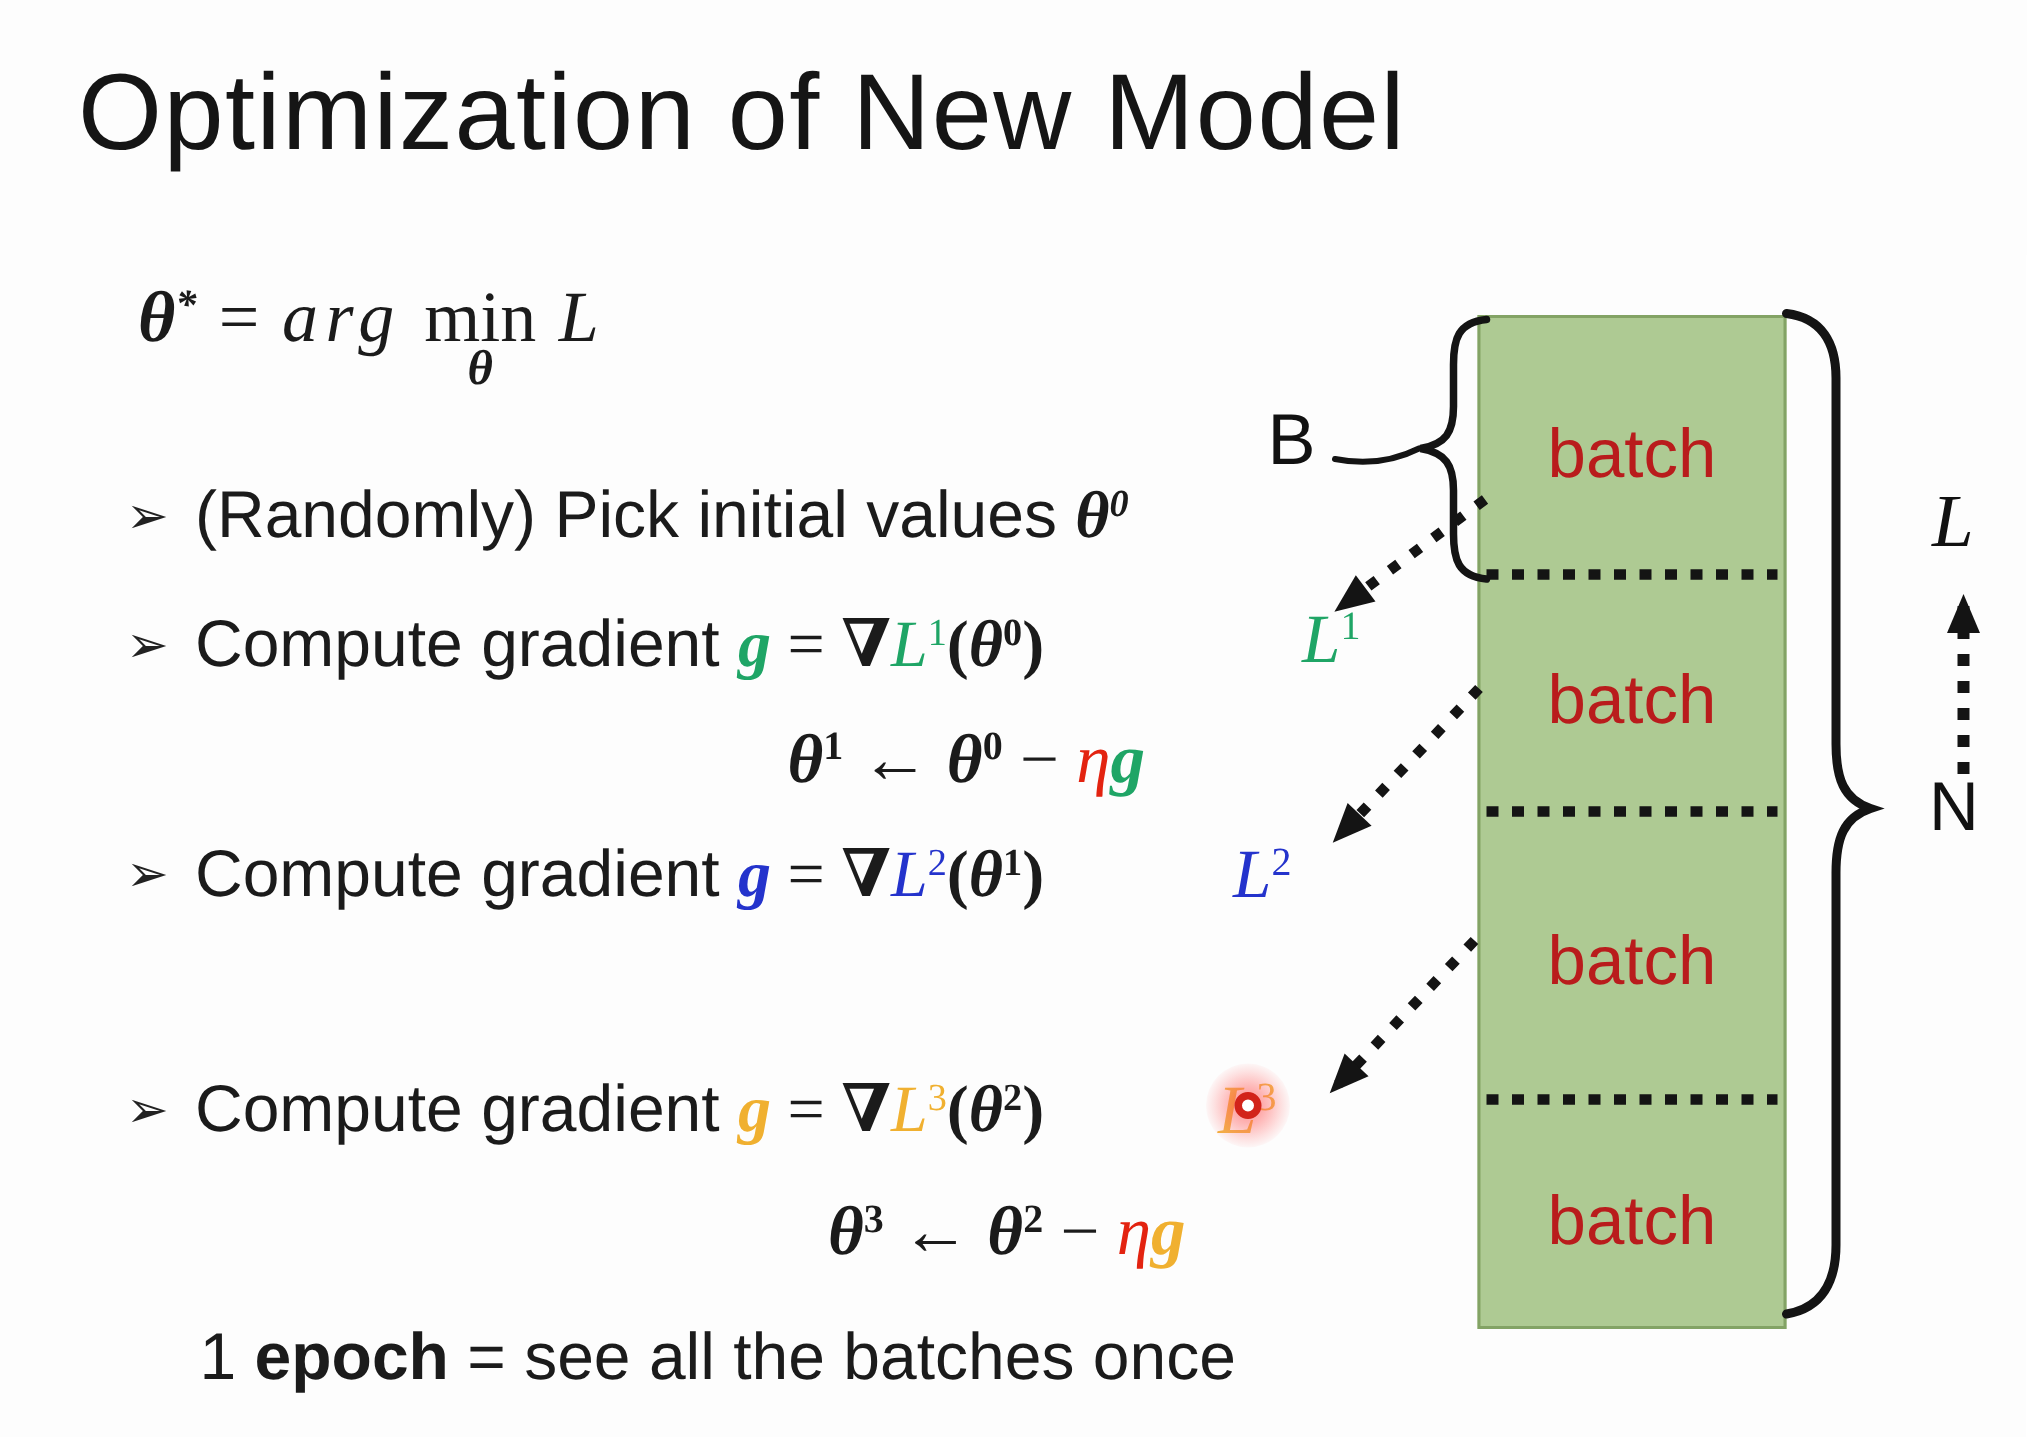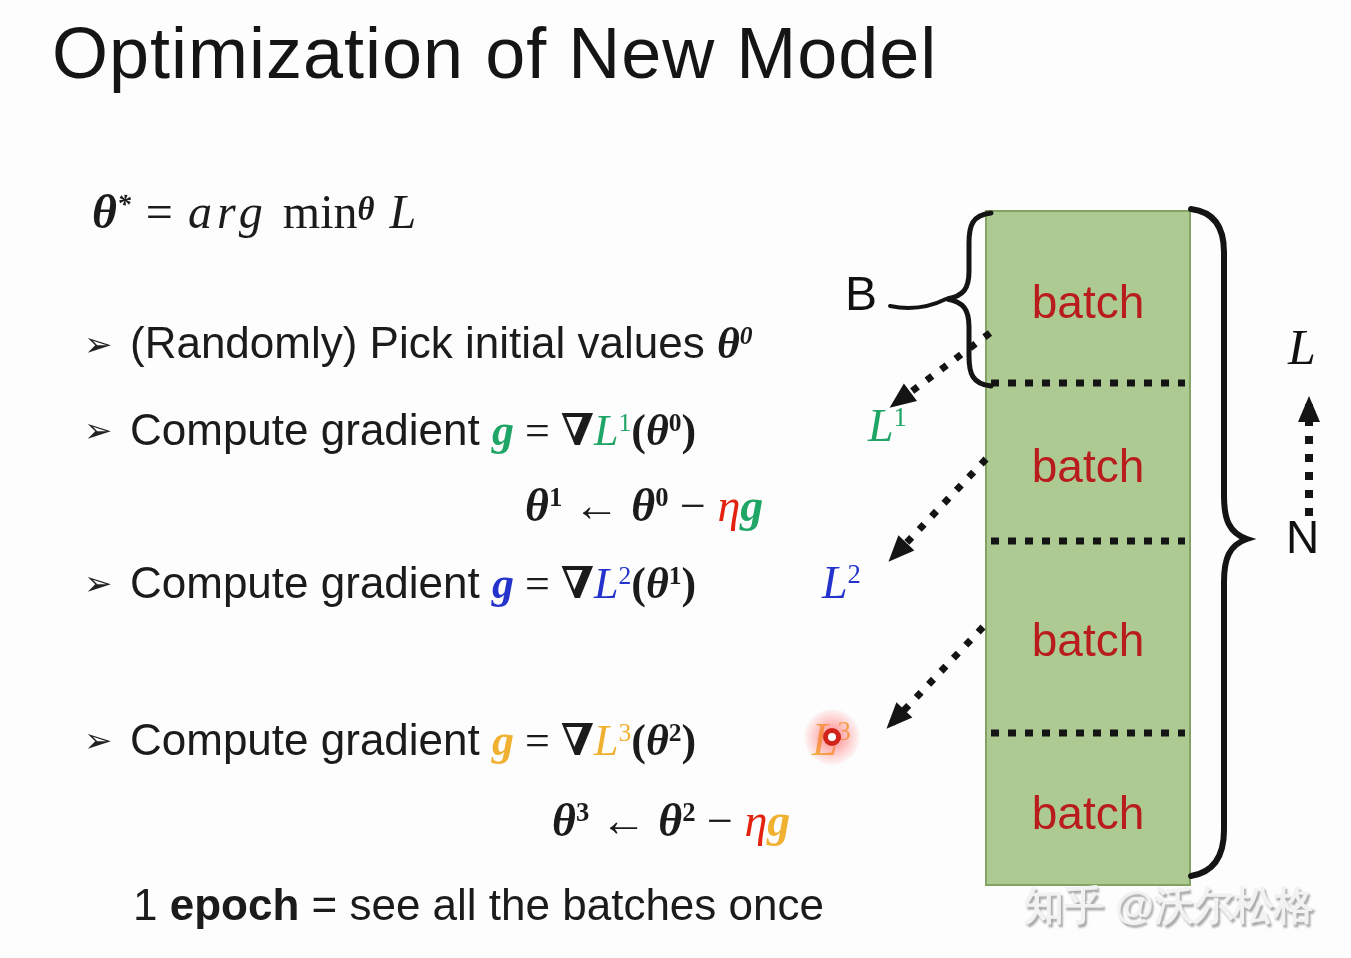--- a/index.html
+++ b/index.html
@@ -1,18 +1,18 @@
 <!DOCTYPE html>
 <html style="--green: #1fa566; --blue: #2433cc; --red: #e32310; --gold: #f0b030; --box_fill: #aeca93; --box_border: #83a365; --ink: #141414;"><head>
 <meta charset="utf-8">
 <style>
   html,body{margin:0;padding:0;background:#ffffff;}
   .canvas{position:relative;width:1351px;height:958px;background:#fdfdfd;overflow:hidden;
           font-family:"Liberation Sans",sans-serif;color:#1b1b1b;}
-  .abs{position:absolute;}
+  .abs{position:absolute;margin-top:22px;}
   .title{left:52px;top:12px;font-size:72px;font-weight:400;letter-spacing:1px;color:#151515;white-space:nowrap;}
   
   .seg{white-space:pre;}
   .txt{font-family:"Liberation Sans",sans-serif;color:#1b1b1b;}
   .m{font-family:"Liberation Serif","DejaVu Serif",serif;color:#1b1b1b;}
   .it{font-style:italic;}
   .b{font-weight:bold;}
   .bi{font-weight:bold;font-style:italic;}
   .sup{font-size:58%;position:relative;top:-0.55em;}
   .green{color:var(--green);}
@@ -20,21 +20,21 @@
   .red{color:var(--red);}
   .gold{color:var(--gold);}
   .row{position:absolute;font-size:44px;white-space:nowrap;}
   .glyph{position:absolute;left:84px;font-size:34px;color:#222;
          font-family:"DejaVu Sans",sans-serif;top:0.18em;}
   .content{position:absolute;left:130px;top:0;}
   .eqrow{position:absolute;left:525px;font-size:46px;white-space:nowrap;}
   .sidelabel{position:absolute;font-size:46px;white-space:nowrap;}
   .formula{position:absolute;left:92px;top:184px;font-size:48px;display:flex;align-items:baseline;gap:15px;}
   .arg{letter-spacing:5px;}
-  .minstack{display:inline-flex;flex-direction:row;align-items:center;line-height:0.95;}
+  .minstack{display:inline-flex;flex-direction:column;align-items:center;line-height:0.95;}
   .minsub{font-size:68%;margin-top:-4px;}
   .epoch{position:absolute;left:133px;top:880px;font-size:44px;white-space:nowrap;}
   
   .batchbox{position:absolute;left:985px;top:210px;width:206px;height:676px;
             background:var(--box_fill);border:2px solid var(--box_border);box-sizing:border-box;}
   .batchlabel{position:absolute;left:985px;width:206px;text-align:center;
               font-size:46px;color:#b91c1c;}
   .blabel{position:absolute;left:845px;top:266px;font-size:48px;color:#111;}
   .llabel{position:absolute;left:1288px;top:318px;font-size:50px;color:#111;}
   .nlabel{position:absolute;left:1286px;top:510px;font-size:46px;color:#111;}
@@ -128,15 +128,14 @@
 
     <path d="M 1191 209 C 1215 212 1224 229 1224 252 L 1224 496 C 1224 519 1229 533 1247 539 C 1229 545 1224 559 1224 582 L 1224 830 C 1224 854 1215 872 1191 876" fill="none" stroke="#141414" stroke-width="6" stroke-linecap="round"></path>
 
     <line x1="990" y1="333" x2="896" y2="403" stroke="#141414" stroke-width="7" stroke-dasharray="7 11" marker-end="url(#ah)"></line>
     <line x1="986" y1="459" x2="894" y2="556" stroke="#141414" stroke-width="7" stroke-dasharray="7 11" marker-end="url(#ah)"></line>
     <line x1="983" y1="627" x2="892" y2="723" stroke="#141414" stroke-width="7" stroke-dasharray="7 11" marker-end="url(#ah)"></line>
 
     <line x1="1309" y1="516" x2="1309" y2="404" stroke="#141414" stroke-width="8" stroke-dasharray="8 10" marker-end="url(#ah)"></line>
   </svg>
 
-  <div class="watermark">知乎 @沃尔松格</div>
 
 </div>
 
 </body></html>

